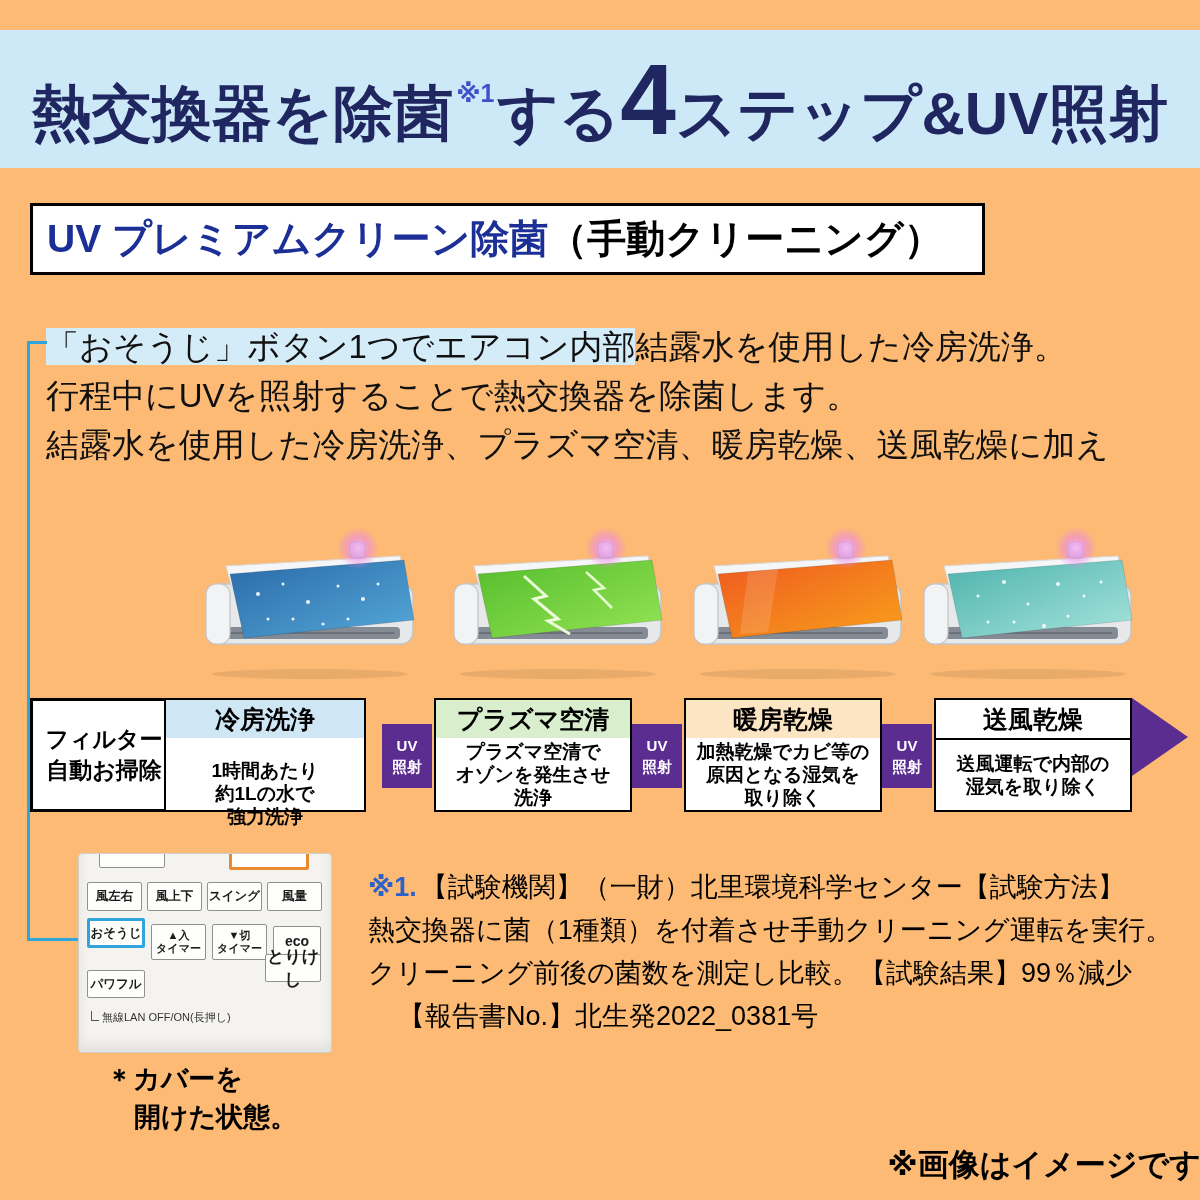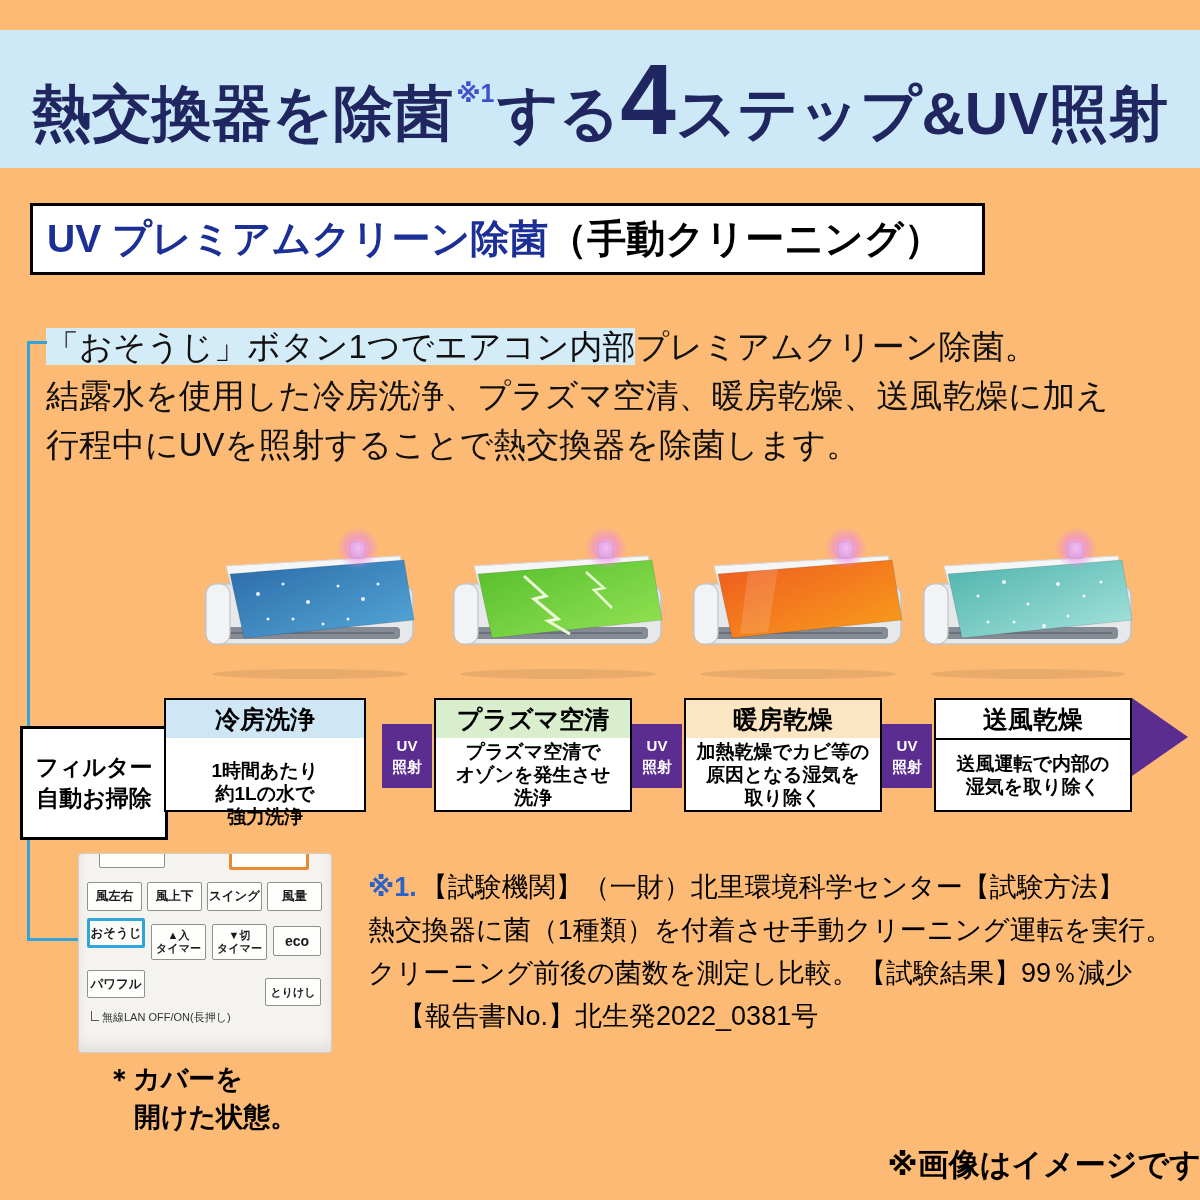--- a/index.html
+++ b/index.html
@@ -25,21 +25,21 @@
   
   .conn-v{position:absolute;left:27px;top:341px;width:3px;height:600px;background:#2fa5dc;}
   .conn-ht{position:absolute;left:27px;top:341px;width:20px;height:3px;background:#2fa5dc;}
   .conn-hb{position:absolute;left:27px;top:938px;width:62px;height:3px;background:#2fa5dc;}
 
   
   .ac{position:absolute;top:524px;width:225px;height:158px;}
   .ac1{left:198px;}.ac2{left:446px;}.ac3{left:686px;}.ac4{left:916px;}
 
   
-  .filter-box{position:absolute;left:20px;top:698px;width:148px;height:114px;border:3px solid #000;box-sizing:border-box;background:#fff;display:flex;flex-direction:column;align-items:center;justify-content:center;font-size:23px;font-weight:bold;line-height:31px;color:#000;margin-top:28px;}
+  .filter-box{position:absolute;left:30px;top:698px;width:148px;height:114px;border:3px solid #000;box-sizing:border-box;background:#fff;display:flex;flex-direction:column;align-items:center;justify-content:center;font-size:23px;font-weight:bold;line-height:31px;color:#000;}
   .step{position:absolute;top:698px;height:114px;border:2px solid #000;box-sizing:border-box;background:#fff;display:flex;flex-direction:column;}
   .s1{left:164px;width:202px;gap:21px;}
   .s2{left:434px;width:198px;}
   .s3{left:684px;width:198px;}
   .s4{left:934px;width:198px;}
   .step-head{height:38px;flex:0 0 38px;display:flex;align-items:center;justify-content:center;font-size:25px;font-weight:bold;color:#000;}
   .s4 .step-head{border-bottom:2px solid #000;}
   .step-body{flex:1;display:flex;flex-direction:column;align-items:center;justify-content:center;font-size:19px;font-weight:bold;line-height:23px;text-align:center;color:#000;}
   .uv{position:absolute;top:724px;width:50px;height:64px;background:#5b2d90;color:#fff;display:flex;flex-direction:column;align-items:center;justify-content:center;font-size:15px;font-weight:bold;line-height:21px;}
   .uv1{left:382px;}.uv2{left:632px;}.uv3{left:882px;}
@@ -51,21 +51,21 @@
   .rb-partial1{left:20px;top:-14px;width:66px;height:28px;}
   .rb-partial2{left:150px;top:-16px;width:80px;height:32px;border:3px solid #ea8a2e;}
   .rb-r1{top:28px;width:55px;height:29px;font-size:12.5px;}
   .rb-r1a{left:8px;}.rb-r1b{left:68px;}.rb-r1c{left:128px;}.rb-r1d{left:188px;}
   .rb-osouji{left:8px;top:64px;width:58px;height:30px;border:3px solid #2fa5dc;font-size:12.5px;}
   .rb-timer{top:70px;width:55px;height:36px;font-size:11px;line-height:13px;flex-direction:column;}
   .rb-t-on{left:72px;}
   .rb-t-off{left:133px;}
   .rb-eco{left:194px;top:72px;width:48px;height:30px;font-size:14px;}
   .rb-pow{left:8px;top:116px;width:58px;height:28px;font-size:12.5px;}
-  .rb-cancel{left:186px;top:124px;width:56px;height:28px;font-size:11px;}
+  .rb-cancel{left:186px;top:100px;width:56px;height:28px;font-size:17px;}
   .lan{position:absolute;left:12px;top:156px;font-size:11px;color:#333;white-space:nowrap;}
   .lan-line{display:inline-block;width:7px;height:9px;border-left:1.5px solid #555;border-bottom:1.5px solid #555;margin-right:3px;}
 
   .remote-caption{position:absolute;left:106px;top:1060px;font-size:27px;font-weight:bold;line-height:38px;color:#000;}
   .remote-caption .c2{padding-left:28px;}
 
   
   .footnote{position:absolute;left:368px;top:866px;font-size:27px;line-height:43px;color:#000;white-space:nowrap;}
   .footnote .marker{color:#2b62c9;font-weight:bold;margin-right:4px;}
   .fn4{padding-left:30px;}
@@ -82,23 +82,23 @@
       <span class="b-base">熱交換器を除菌</span><span class="b-sup">※1</span><span class="b-base">する</span><span class="b-big">4</span><span class="b-base">ステップ&amp;UV照射</span>
     </div>
   </div>
 
   <div class="sec-title">
     <span class="main">UV プレミアムクリーン除菌</span>
       <span class="sub">（手動クリーニング）</span>
   </div>
 
   <div class="para">
-    <div><span class="hl">「おそうじ」ボタン1つでエアコン内部</span><span>プレミアムクリーン除菌。</span></div>
+    <div><span class="hl">「おそうじ」ボタン1つでエアコン内部</span><span>結露水を使用した冷房洗浄。</span></div>
+    <div>行程中にUVを照射することで熱交換器を除菌します。</div>
     <div>結露水を使用した冷房洗浄、プラズマ空清、暖房乾燥、送風乾燥に加え</div>
-    <div>行程中にUVを照射することで熱交換器を除菌します。</div>
   </div>
 
   <div class="conn-ht"></div>
   <div class="conn-v"></div>
   <div class="conn-hb"></div>
 
   <div class="ac ac1">
     <svg width="225" height="158" viewBox="0 0 225 158">
       <defs>
         <linearGradient id="sheet1" x1="0" y1="0" x2="1" y2="1">

